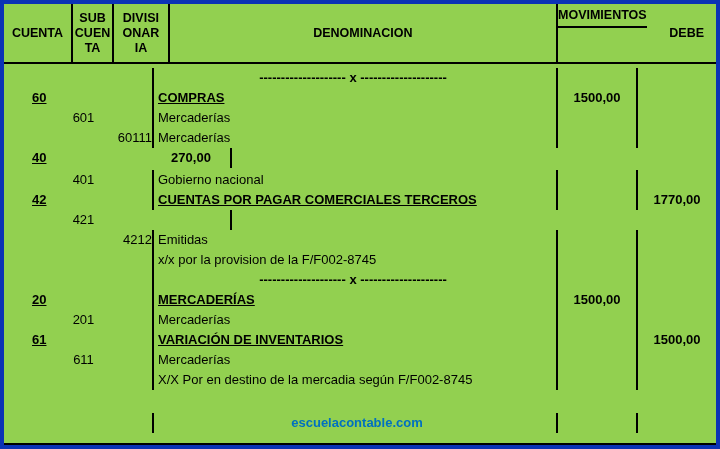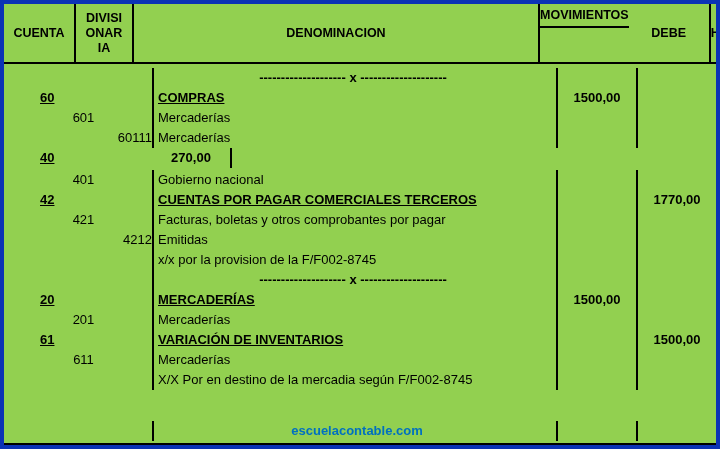--- a/index.html
+++ b/index.html
@@ -34,41 +34,44 @@
   .h-haber{flex:1;border-left:2px solid var(--grid,#000);display:flex;align-items:center;justify-content:center;}
   
   .tbody{
     flex:1;display:flex;flex-direction:column;
     padding-top:4px;box-sizing:border-box;
     border-bottom:2px solid var(--grid,#000);
     font-size:13px;
   }
   .row{display:flex;min-height:20px;}
   .c{box-sizing:border-box;line-height:20px;}
-  .b-cuenta{width:58px;padding-left:36px;font-weight:bold;text-decoration:underline;}
+  .b-cuenta{width:58px;padding-left:28px;font-weight:bold;text-decoration:underline;}
   .b-sub{width:43px;text-align:center;}
   .b-div{width:47px;text-align:right;padding-right:0;}
   .b-den{width:406px;border-left:2px solid var(--grid,#000);border-right:2px solid var(--grid,#000);padding-left:4px;}
   .b-debe{width:80px;border-right:2px solid var(--grid,#000);font-weight:bold;
     display:flex;align-items:center;justify-content:center;}
   .b-haber{width:78px;font-weight:bold;display:flex;align-items:center;justify-content:center;}
   .den-line{line-height:20px;}
   .row.separator .b-den{text-align:center;font-weight:bold;padding-right:8px;}
   .row.title .den-line{font-weight:bold;text-decoration:underline;}
   .row.title2{margin-bottom:2px;}
-  .row.website{margin-top:auto;margin-bottom:2px;}
+  .row.website{margin-top:auto;margin-bottom:10px;}
   .row.website .b-den{text-align:center;font-weight:bold;color:var(--link,#0070c0);}
   .row.website .b-cuenta{text-decoration:none;}
 </style>
 </head>
 <body>
 
 <div class="sheet" style="--bg: #92d050; --frame: #0b33b5; --grid: #000000; --link: #0070c0;">
   <div class="hdr">
     <div class="hc h-cuenta">CUENTA</div>
+    <div class="hc h-sub">SUB
+CUEN
+TA</div>
     <div class="hc h-div">DIVISI
 ONAR
 IA</div>
     <div class="hc h-den">DENOMINACION</div>
     <div class="h-mov">
       <div class="h-mov-title">MOVIMIENTOS</div>
       <div class="h-mov-sub">
         <div class="h-debe">DEBE</div>
         <div class="h-haber">HABER</div>
       </div>
@@ -139,23 +142,20 @@
         <div class="c b-den">
           <div class="den-line">CUENTAS POR PAGAR COMERCIALES TERCEROS</div>
         </div>
         <div class="c b-debe"></div>
         <div class="c b-haber">1770,00</div>
       </div>
       <div class="row normal">
         <div class="c b-cuenta"></div>
         <div class="c b-sub">421</div>
         <div class="c b-div"></div>
-        <div class="c b-den">
-          <div class="den-line">Facturas, boletas y otros comprobantes por pagar</div>
-        </div>
         <div class="c b-debe"></div>
         <div class="c b-haber"></div>
       </div>
       <div class="row normal">
         <div class="c b-cuenta"></div>
         <div class="c b-sub"></div>
         <div class="c b-div">4212</div>
         <div class="c b-den">
           <div class="den-line">Emitidas</div>
         </div>

